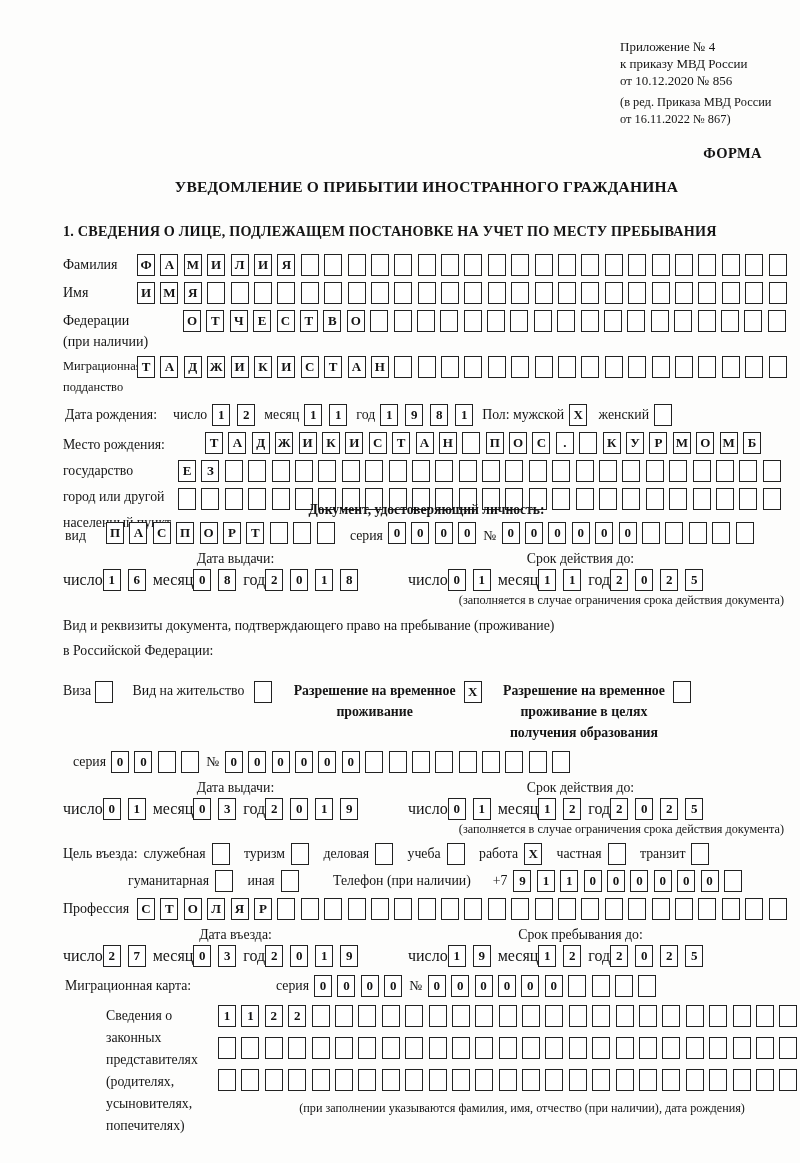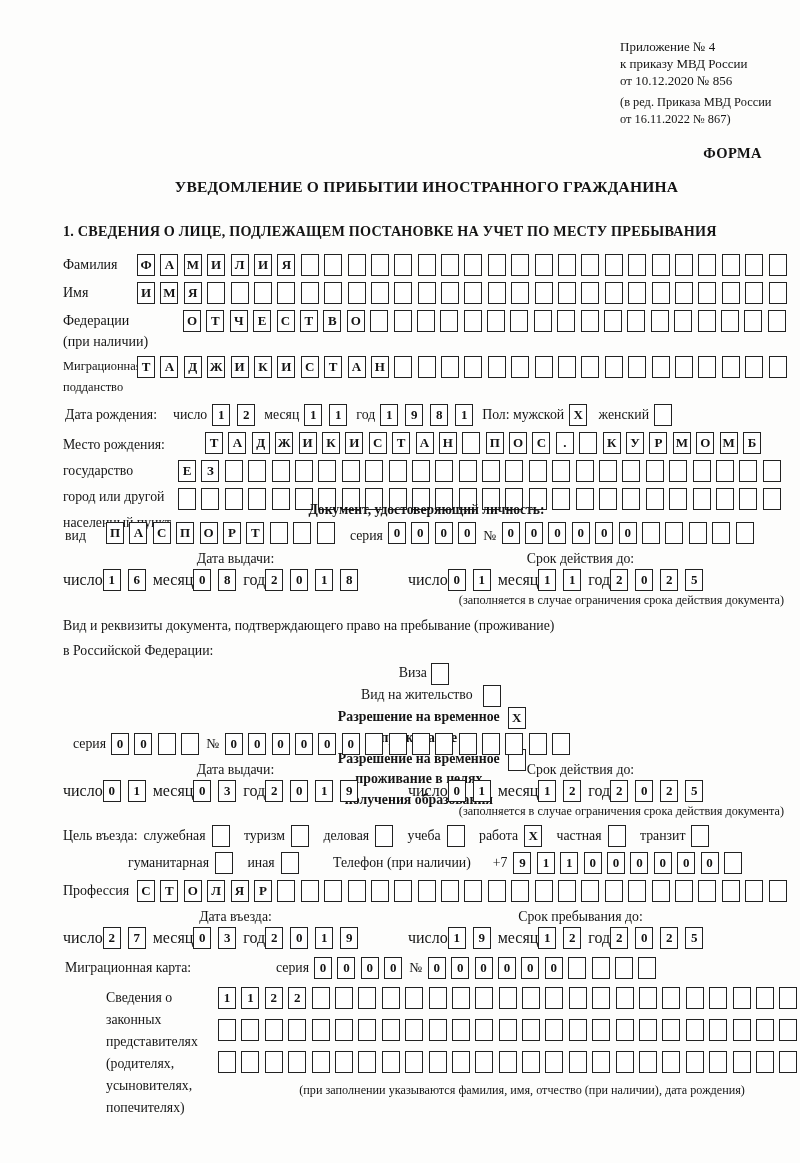--- a/index.html
+++ b/index.html
@@ -27,21 +27,21 @@
   .mini{display:flex;align-items:center;}
   .mini .t{font-size:13.8px;margin:0 5px 0 2px;}
   .dhead{display:flex;font-size:13.8px;margin-top:7px;}
   .dhead .h1{width:345px;text-align:center;}
   .dhead .h2{width:345px;text-align:center;}
   .drow{display:flex;align-items:center;margin-top:2px;}
   .drow .grp{display:flex;align-items:center;width:345px;flex:none;}
   .drow .grp2{display:flex;align-items:center;}
   .note{font-size:12.2px;text-align:right;margin:2px 6px 0 0;}
   .para{font-size:13.8px;line-height:1.8;margin-top:6px;}
-  .permits{display:flex;align-items:center;margin-top:0;height:66px;flex-direction:column;}
+  .permits{display:flex;align-items:flex-start;margin-top:18px;height:66px;}
   .permit{display:flex;align-items:flex-start;}
   .permit .pl{font-size:13.8px;line-height:1.5;}
   .permit .ctr{text-align:center;font-weight:bold;}
   .purpose{display:flex;align-items:center;margin-top:4px;flex-wrap:nowrap;}
   .purpose .t{font-size:13.8px;margin-right:6px;white-space:nowrap;}
   .purpose .grid{margin-right:9px;}
   .bp-label{flex:none;width:142px;font-size:13.8px;line-height:26px;}
   .bp-grids .grid{margin-bottom:6px;}
   .shift{margin-left:-27px;}
   .gd-label{flex:none;width:112px;font-size:13.8px;line-height:22px;margin-left:43px;}

